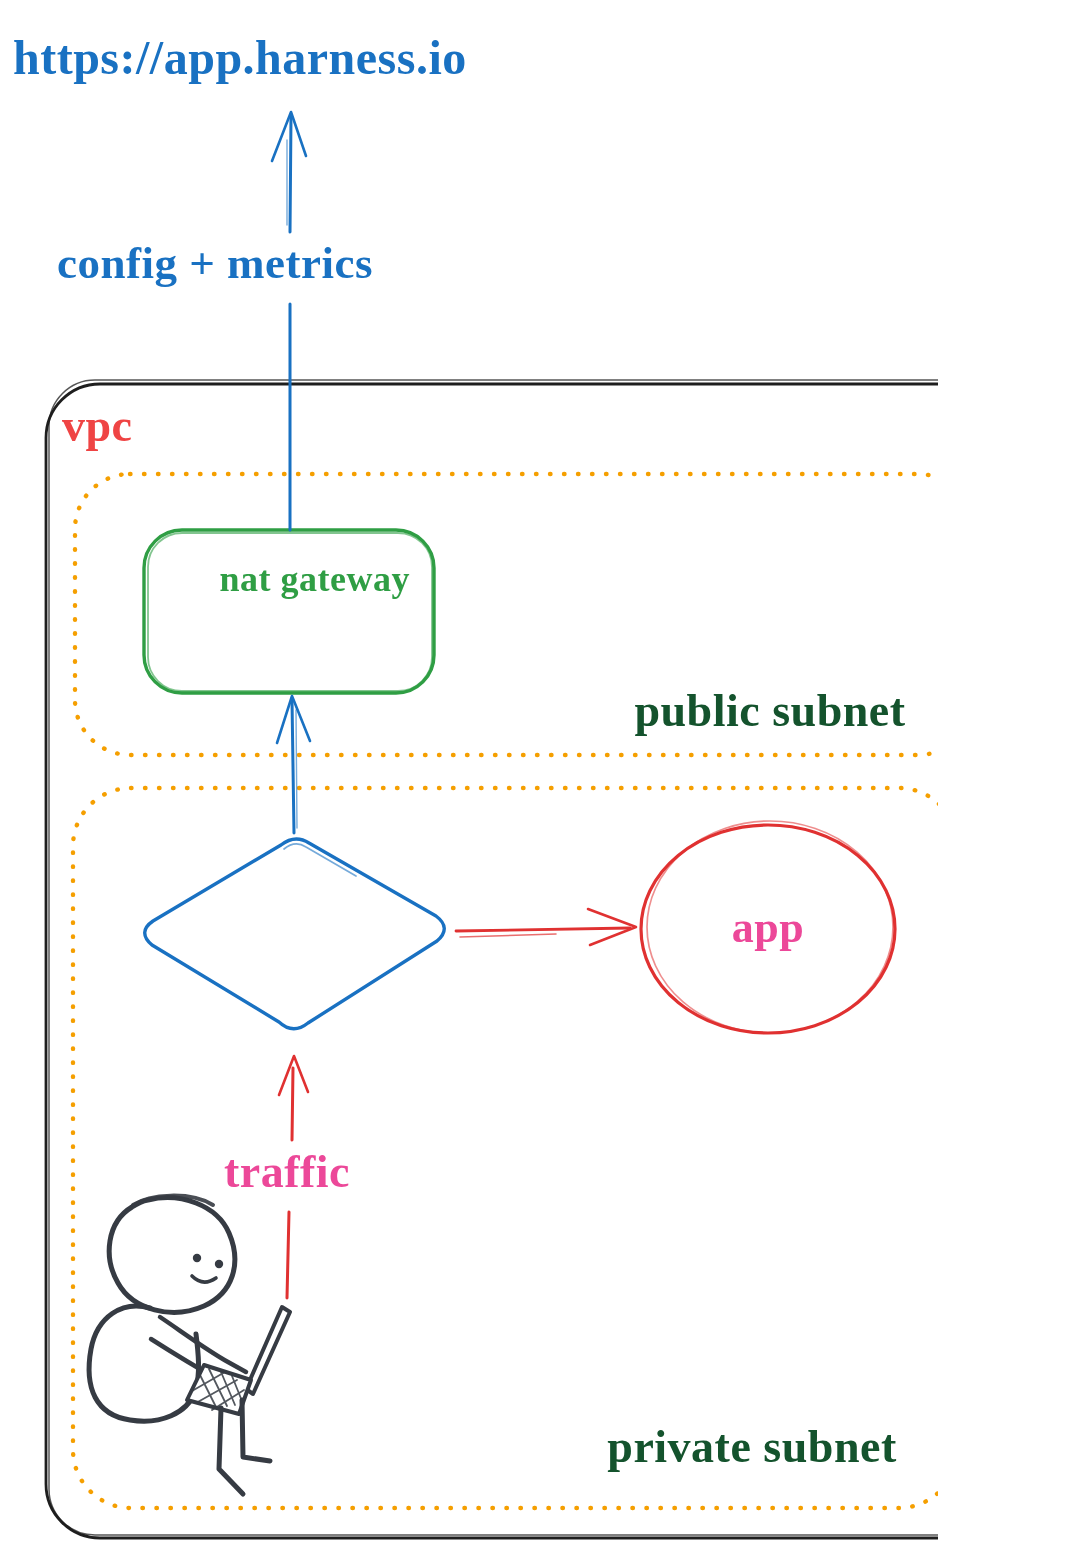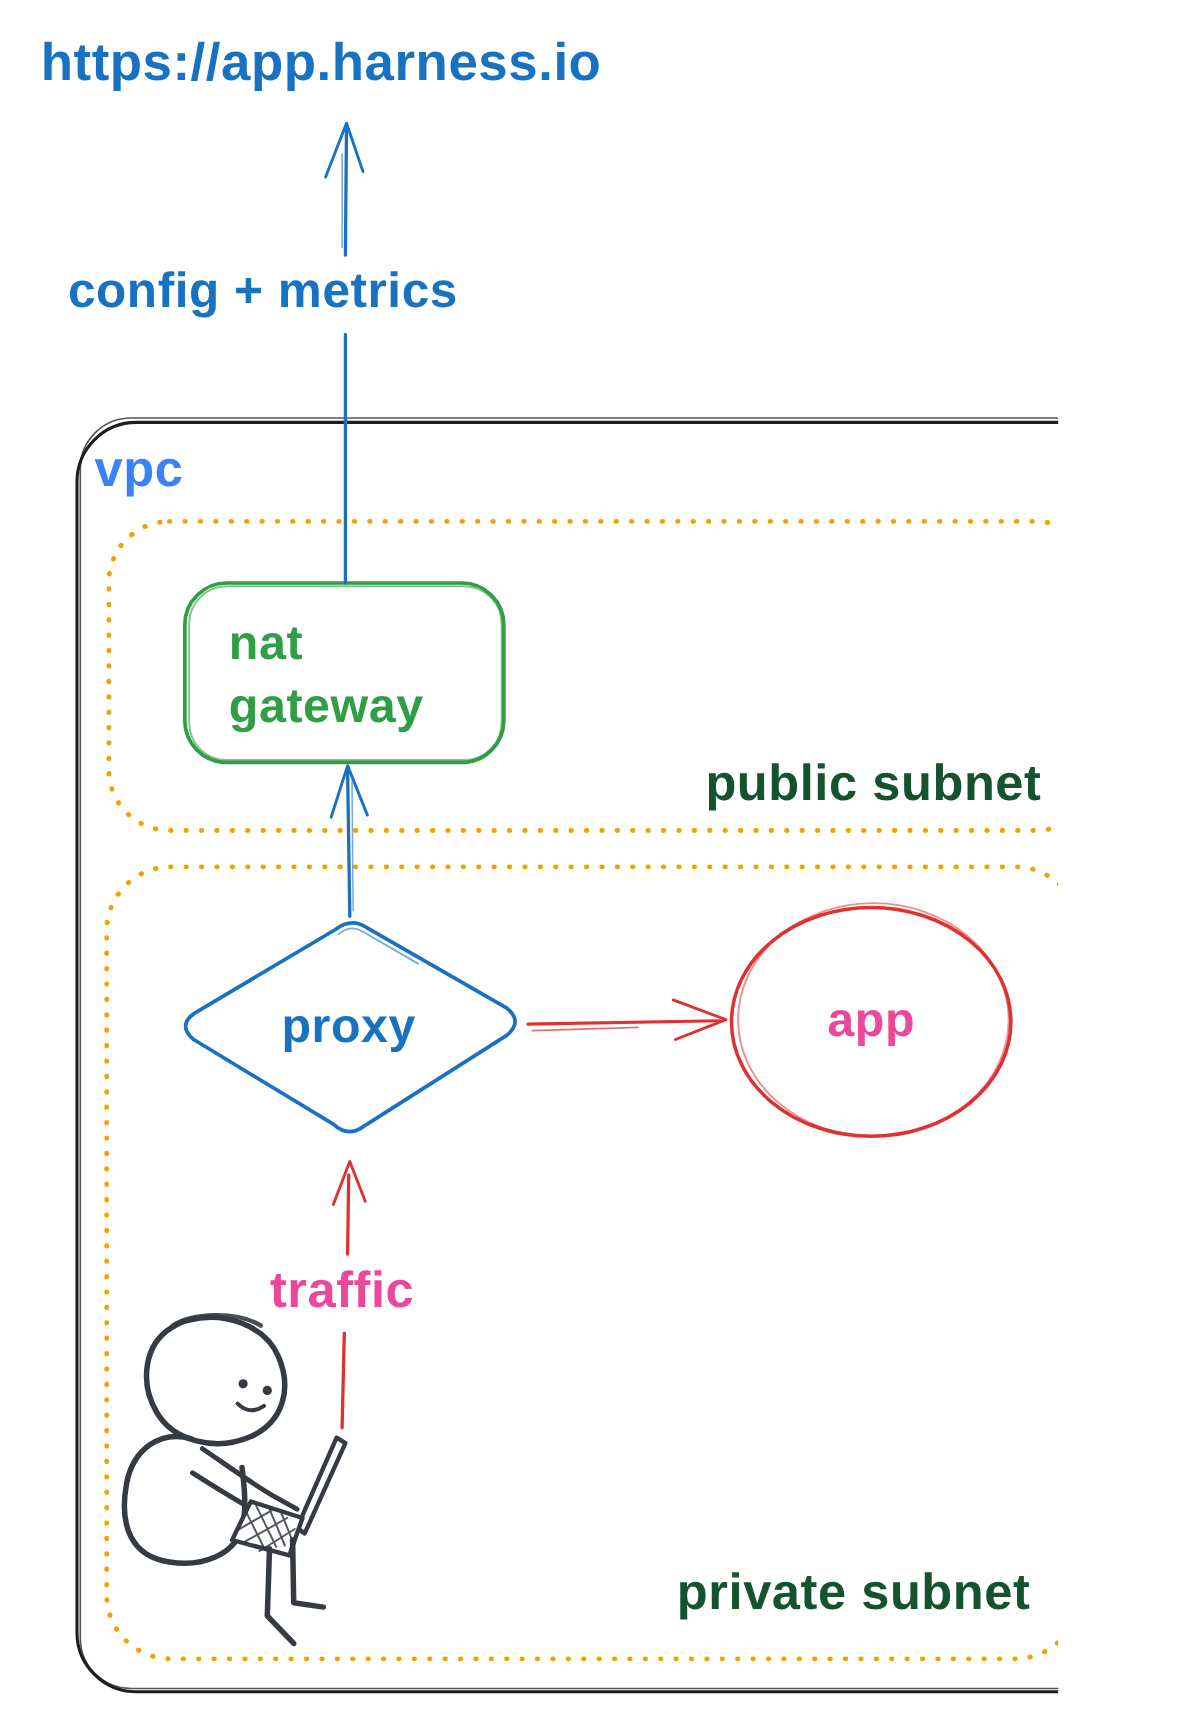--- a/index.html
+++ b/index.html
@@ -1,32 +1,31 @@
 <!DOCTYPE html>
 <html><head>
 <meta charset="utf-8">
 <style>
   html,body{margin:0;padding:0;background:#ffffff;}
   .canvas{
     position:relative;width:938px;height:1561px;background:#ffffff;overflow:hidden;
-    font-family:Liberation Sans, sans-serif;
-    margin-left:24px;
+    font-family:Liberation Serif, serif;
   }
   .layer{position:absolute;left:0;top:0;width:1088px;height:1561px;}
   .lbl{position:absolute;white-space:nowrap;font-weight:700;letter-spacing:0.5px;line-height:1.15;}
   .centered{transform:translateX(-50%);text-align:right;}
   .blue{color:#1971c2;}
   .green{color:#2f9e44;}
   .orange{color:#14532d;}
   .red{color:#ec4899;}
-  .ink{color:#3b82f6;}
+  .ink{color:#ef4444;}
   .url-lbl{left:13px;top:30px;font-size:48px;}
   .config-lbl{left:215px;top:238px;font-size:45px;}
   .vpc-lbl{left:62px;top:400px;font-size:46px;}
-  .nat-lbl{left:184px;top:556px;width:212px;font-size:44px;text-align:left;white-space:normal;line-height:1.3;}
+  .nat-lbl{left:198px;top:556px;width:212px;font-size:36px;text-align:right;white-space:normal;line-height:1.3;}
   .public-lbl{left:770px;top:685px;font-size:46px;}
   .proxy-lbl{left:293px;top:908px;font-size:44px;}
   .app-lbl{left:768px;top:903px;font-size:44px;}
   .traffic-lbl{left:287px;top:1146px;font-size:46px;}
   .private-lbl{left:752px;top:1421px;font-size:46px;}
   svg{display:block;}
 </style>
 </head>
 <body>
 
@@ -115,18 +114,17 @@
       <path d="M 221 1408 L 219 1469 L 243 1494" stroke-width="5"></path>
       <path d="M 242 1400 L 243 1457 L 270 1461" stroke-width="5"></path>
     </g>
   </svg>
 
   <div class="lbl blue url-lbl">https://app.harness.io</div>
   <div class="lbl blue config-lbl centered">config + metrics</div>
   <div class="lbl ink vpc-lbl">vpc</div>
   <div class="lbl green nat-lbl">nat gateway</div>
   <div class="lbl orange public-lbl centered">public subnet</div>
-  <div class="lbl blue proxy-lbl centered">proxy</div>
   <div class="lbl red app-lbl centered">app</div>
   <div class="lbl red traffic-lbl centered">traffic</div>
   <div class="lbl orange private-lbl centered">private subnet</div>
 
 </div>
 
 </body></html>

